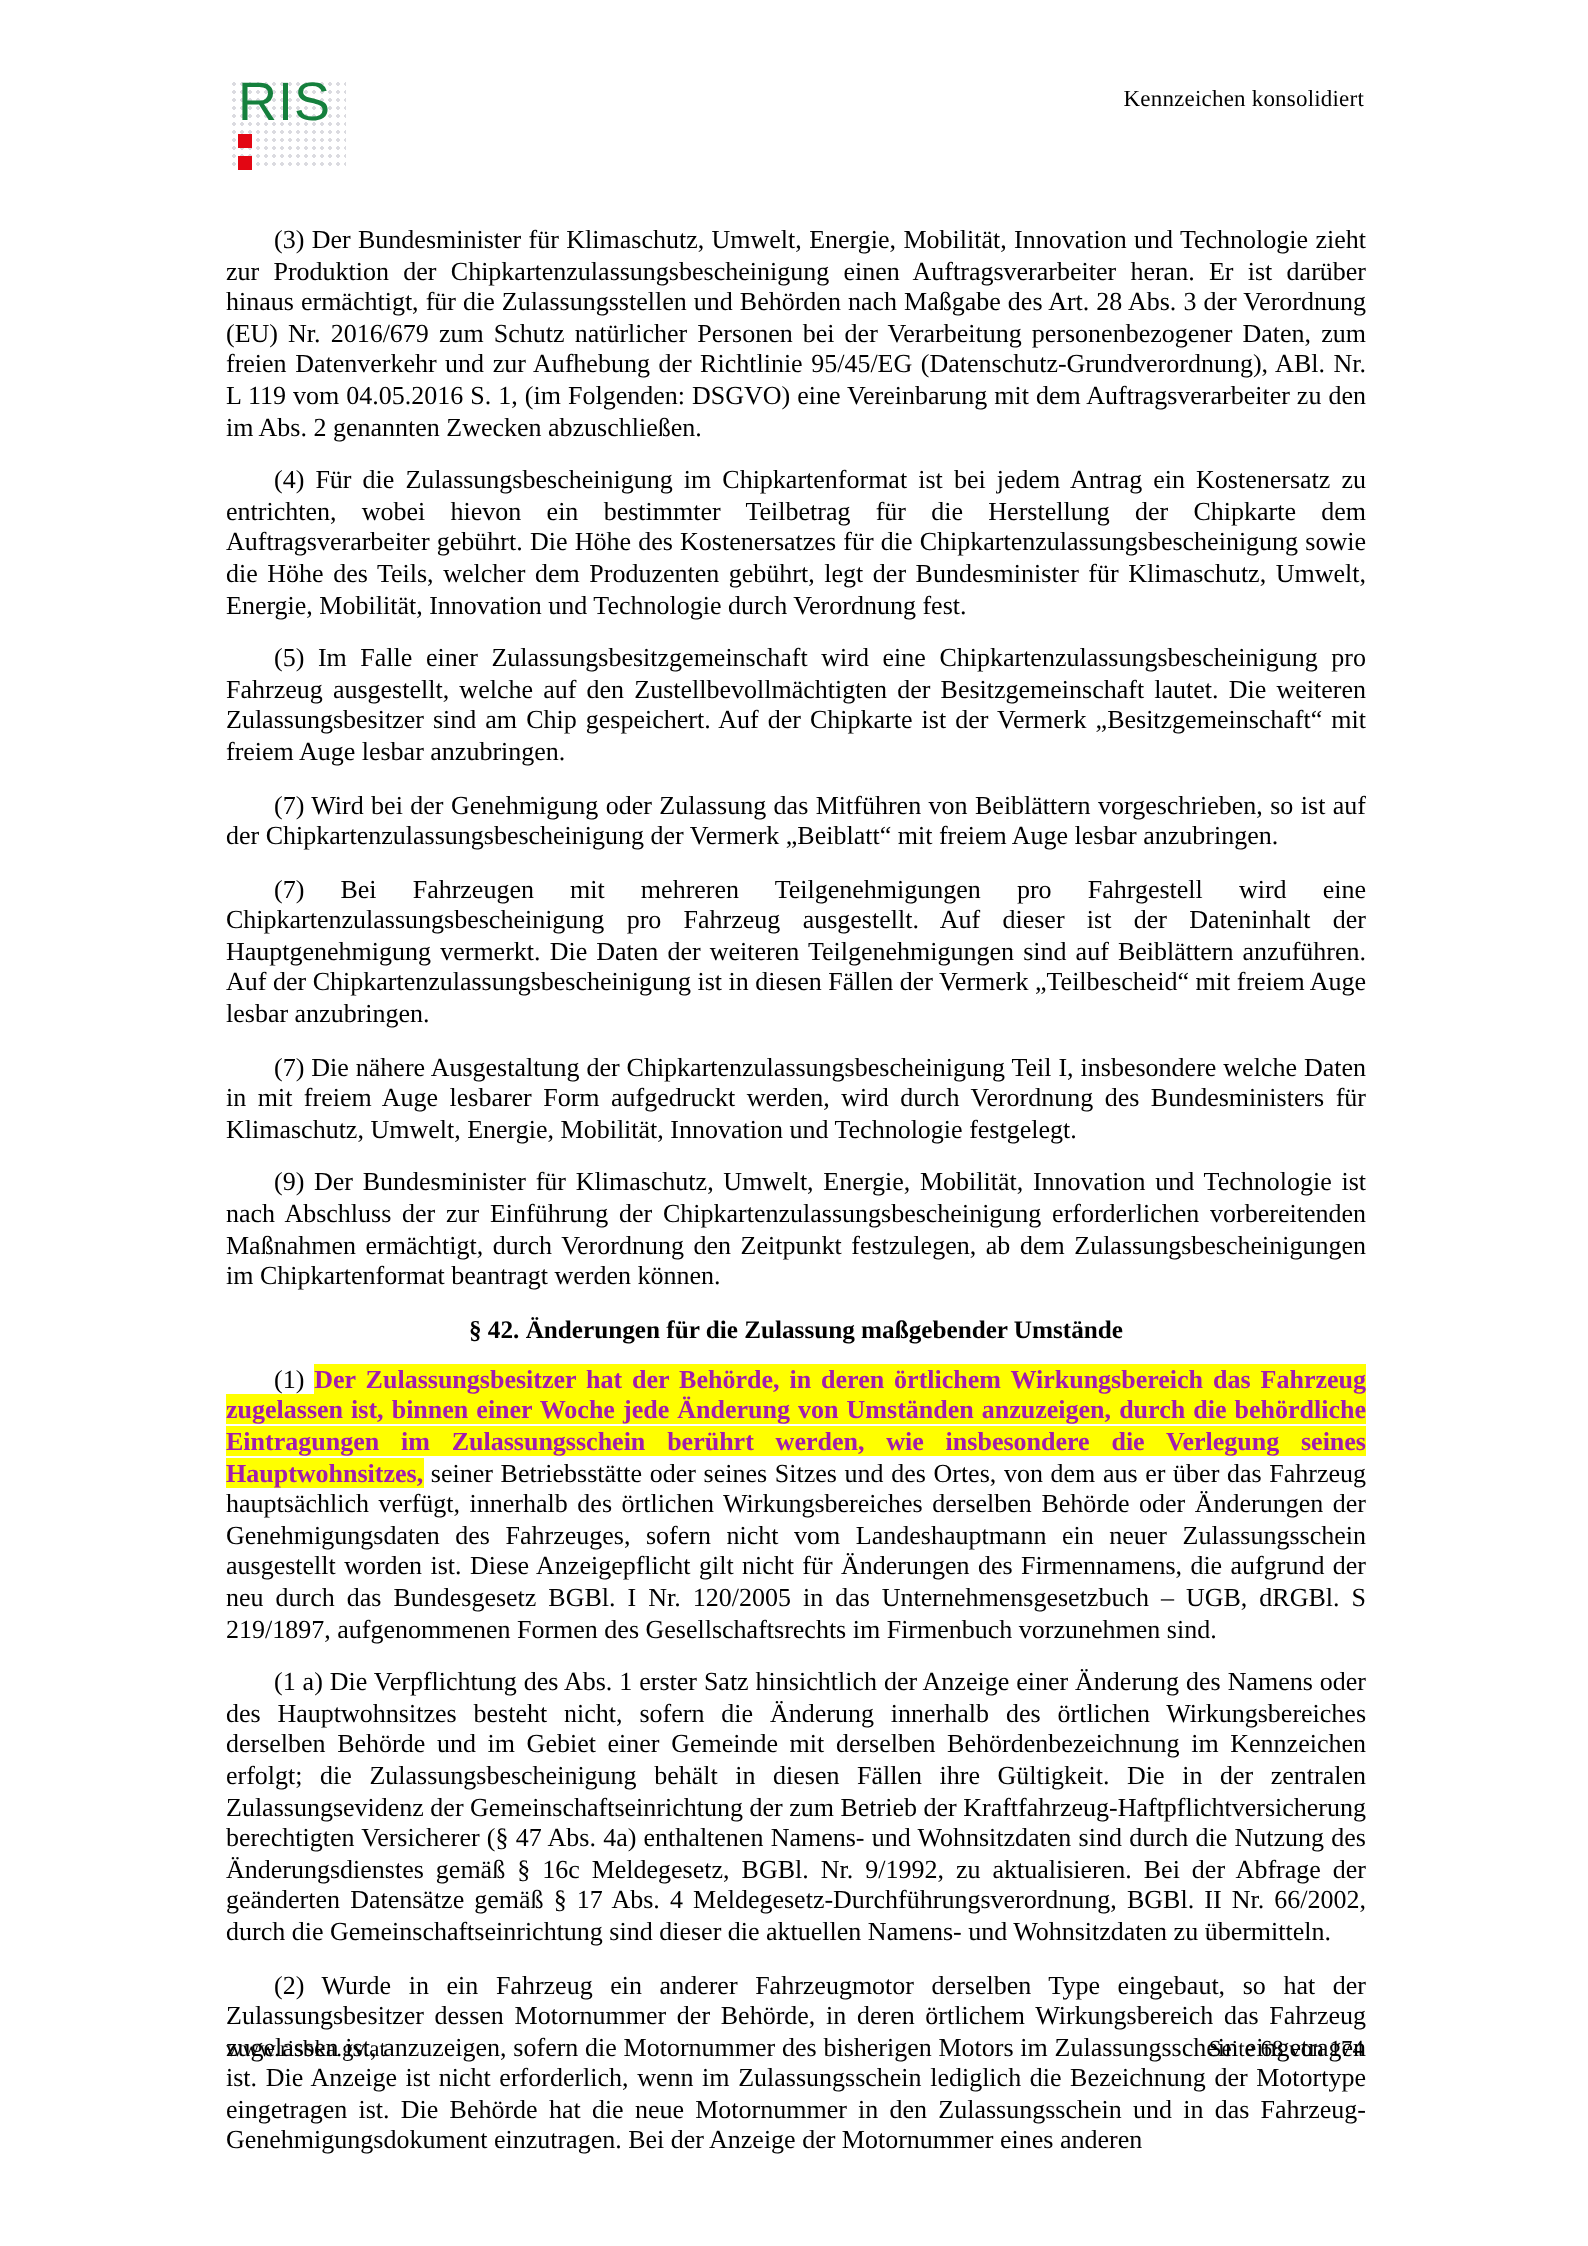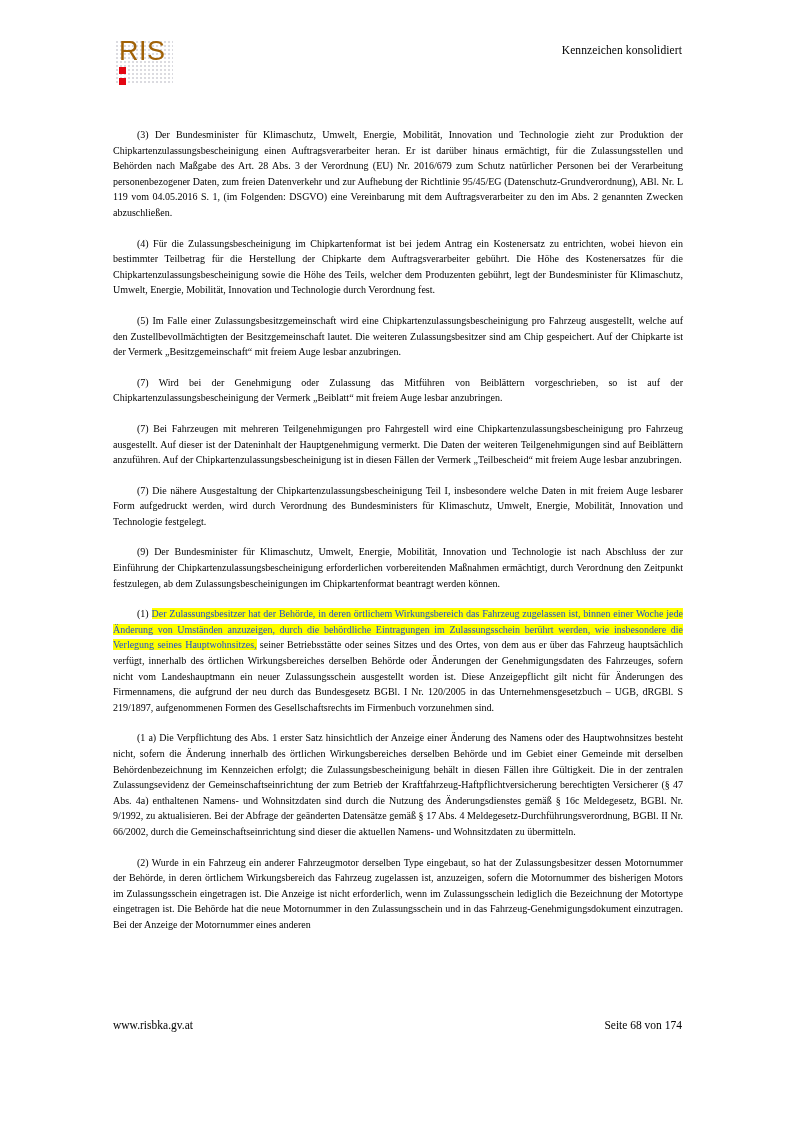--- a/index.html
+++ b/index.html
@@ -47,21 +47,21 @@
     opacity: 0.95;
   }
   .logo-text {
     position: absolute;
     left: 6px;
     top: -2px;
     font-family: "Liberation Sans", "DejaVu Sans", sans-serif;
     font-size: 27px;
     font-weight: 400;
     letter-spacing: 0.5px;
-    color: #a16207;
+    color: #15803d;
     line-height: 30px;
   }
   .logo-sq {
     position: absolute;
     width: 7px;
     height: 7px;
     background: #e30613;
     left: 6px;
   }
   .logo-sq.a { top: 29px; }
@@ -77,43 +77,44 @@
   }
 
   
   .content {
     position: absolute;
     left: 113px;
     top: 112px;
     width: 570px;
   }
   p.para {
-    margin: 15px 0 11px 0;
-    font-size: 10px;
+    margin: 0 0 11px 0;
+    font-size: 13px;
     line-height: 15.6px;
     text-align: justify;
     text-indent: 24px;
     hyphens: none;
   }
   p.para:last-child { margin-bottom: 0; }
 
   h2.section-heading {
     margin: 6px 0 9px 0;
     font-size: 12.6px;
     line-height: 16px;
     font-weight: bold;
     text-align: center;
     text-indent: 0;
   }
 
   mark.hl {
     background: #ffff00;
-    color: #1d4ed8;
+    color: #a21caf;
     padding: 0;
     box-decoration-break: clone;
+    font-weight: bold;
     -webkit-box-decoration-break: clone;
   }
 
   
   .footer {
     position: absolute;
     left: 113px;
     right: 112px;
     top: 1019px;
     height: 18px;
@@ -151,20 +152,21 @@
   <div class="content">
 
     <p class="para">(3) Der Bundesminister für Klimaschutz, Umwelt, Energie, Mobilität, Innovation und Technologie zieht zur Produktion der Chipkartenzulassungsbescheinigung einen Auftragsverarbeiter heran. Er ist darüber hinaus ermächtigt, für die Zulassungsstellen und Behörden nach Maßgabe des Art. 28 Abs. 3 der Verordnung (EU) Nr. 2016/679 zum Schutz natürlicher Personen bei der Verarbeitung personenbezogener Daten, zum freien Datenverkehr und zur Aufhebung der Richtlinie 95/45/EG (Datenschutz-Grundverordnung), ABl. Nr. L 119 vom 04.05.2016 S. 1, (im Folgenden: DSGVO) eine Vereinbarung mit dem Auftragsverarbeiter zu den im Abs. 2 genannten Zwecken abzuschließen.</p>
     <p class="para">(4) Für die Zulassungsbescheinigung im Chipkartenformat ist bei jedem Antrag ein Kostenersatz zu entrichten, wobei hievon ein bestimmter Teilbetrag für die Herstellung der Chipkarte dem Auftragsverarbeiter gebührt. Die Höhe des Kostenersatzes für die Chipkartenzulassungsbescheinigung sowie die Höhe des Teils, welcher dem Produzenten gebührt, legt der Bundesminister für Klimaschutz, Umwelt, Energie, Mobilität, Innovation und Technologie durch Verordnung fest.</p>
     <p class="para">(5) Im Falle einer Zulassungsbesitzgemeinschaft wird eine Chipkartenzulassungsbescheinigung pro Fahrzeug ausgestellt, welche auf den Zustellbevollmächtigten der Besitzgemeinschaft lautet. Die weiteren Zulassungsbesitzer sind am Chip gespeichert. Auf der Chipkarte ist der Vermerk „Besitzgemeinschaft“ mit freiem Auge lesbar anzubringen.</p>
     <p class="para">(7) Wird bei der Genehmigung oder Zulassung das Mitführen von Beiblättern vorgeschrieben, so ist auf der Chipkartenzulassungsbescheinigung der Vermerk „Beiblatt“ mit freiem Auge lesbar anzubringen.</p>
     <p class="para">(7) Bei Fahrzeugen mit mehreren Teilgenehmigungen pro Fahrgestell wird eine Chipkartenzulassungsbescheinigung pro Fahrzeug ausgestellt. Auf dieser ist der Dateninhalt der Hauptgenehmigung vermerkt. Die Daten der weiteren Teilgenehmigungen sind auf Beiblättern anzuführen. Auf der Chipkartenzulassungsbescheinigung ist in diesen Fällen der Vermerk „Teilbescheid“ mit freiem Auge lesbar anzubringen.</p>
     <p class="para">(7) Die nähere Ausgestaltung der Chipkartenzulassungsbescheinigung Teil I, insbesondere welche Daten in mit freiem Auge lesbarer Form aufgedruckt werden, wird durch Verordnung des Bundesministers für Klimaschutz, Umwelt, Energie, Mobilität, Innovation und Technologie festgelegt.</p>
     <p class="para">(9) Der Bundesminister für Klimaschutz, Umwelt, Energie, Mobilität, Innovation und Technologie ist nach Abschluss der zur Einführung der Chipkartenzulassungsbescheinigung erforderlichen vorbereitenden Maßnahmen ermächtigt, durch Verordnung den Zeitpunkt festzulegen, ab dem Zulassungsbescheinigungen im Chipkartenformat beantragt werden können.</p>
 
+    <h2 class="section-heading">§ 42. Änderungen für die Zulassung maßgebender Umstände</h2>
 
     <p class="para"><span>(1) </span><mark class="hl">Der Zulassungsbesitzer hat der Behörde, in deren örtlichem Wirkungsbereich das Fahrzeug zugelassen ist, binnen einer Woche jede Änderung von Umständen anzuzeigen, durch die behördliche Eintragungen im Zulassungsschein berührt werden, wie insbesondere die Verlegung seines Hauptwohnsitzes,</mark><span> seiner Betriebsstätte oder seines Sitzes und des Ortes, von dem aus er über das Fahrzeug hauptsächlich verfügt, innerhalb des örtlichen Wirkungsbereiches derselben Behörde oder Änderungen der Genehmigungsdaten des Fahrzeuges, sofern nicht vom Landeshauptmann ein neuer Zulassungsschein ausgestellt worden ist. Diese Anzeigepflicht gilt nicht für Änderungen des Firmennamens, die aufgrund der neu durch das Bundesgesetz BGBl. I Nr. 120/2005 in das Unternehmensgesetzbuch – UGB, dRGBl. S 219/1897, aufgenommenen Formen des Gesellschaftsrechts im Firmenbuch vorzunehmen sind.</span></p>
 
     <p class="para">(1 a) Die Verpflichtung des Abs. 1 erster Satz hinsichtlich der Anzeige einer Änderung des Namens oder des Hauptwohnsitzes besteht nicht, sofern die Änderung innerhalb des örtlichen Wirkungsbereiches derselben Behörde und im Gebiet einer Gemeinde mit derselben Behördenbezeichnung im Kennzeichen erfolgt; die Zulassungsbescheinigung behält in diesen Fällen ihre Gültigkeit. Die in der zentralen Zulassungsevidenz der Gemeinschaftseinrichtung der zum Betrieb der Kraftfahrzeug-Haftpflichtversicherung berechtigten Versicherer (§ 47 Abs. 4a) enthaltenen Namens- und Wohnsitzdaten sind durch die Nutzung des Änderungsdienstes gemäß § 16c Meldegesetz, BGBl. Nr. 9/1992, zu aktualisieren. Bei der Abfrage der geänderten Datensätze gemäß § 17 Abs. 4 Meldegesetz-Durchführungsverordnung, BGBl. II Nr. 66/2002, durch die Gemeinschaftseinrichtung sind dieser die aktuellen Namens- und Wohnsitzdaten zu übermitteln.</p>
     <p class="para">(2) Wurde in ein Fahrzeug ein anderer Fahrzeugmotor derselben Type eingebaut, so hat der Zulassungsbesitzer dessen Motornummer der Behörde, in deren örtlichem Wirkungsbereich das Fahrzeug zugelassen ist, anzuzeigen, sofern die Motornummer des bisherigen Motors im Zulassungsschein eingetragen ist. Die Anzeige ist nicht erforderlich, wenn im Zulassungsschein lediglich die Bezeichnung der Motortype eingetragen ist. Die Behörde hat die neue Motornummer in den Zulassungsschein und in das Fahrzeug-Genehmigungsdokument einzutragen. Bei der Anzeige der Motornummer eines anderen</p>
   </div>
 
   <div class="footer">
     <div class="footer-left">www.risbka.gv.at</div>
     <div class="footer-right">Seite 68 von 174</div>

